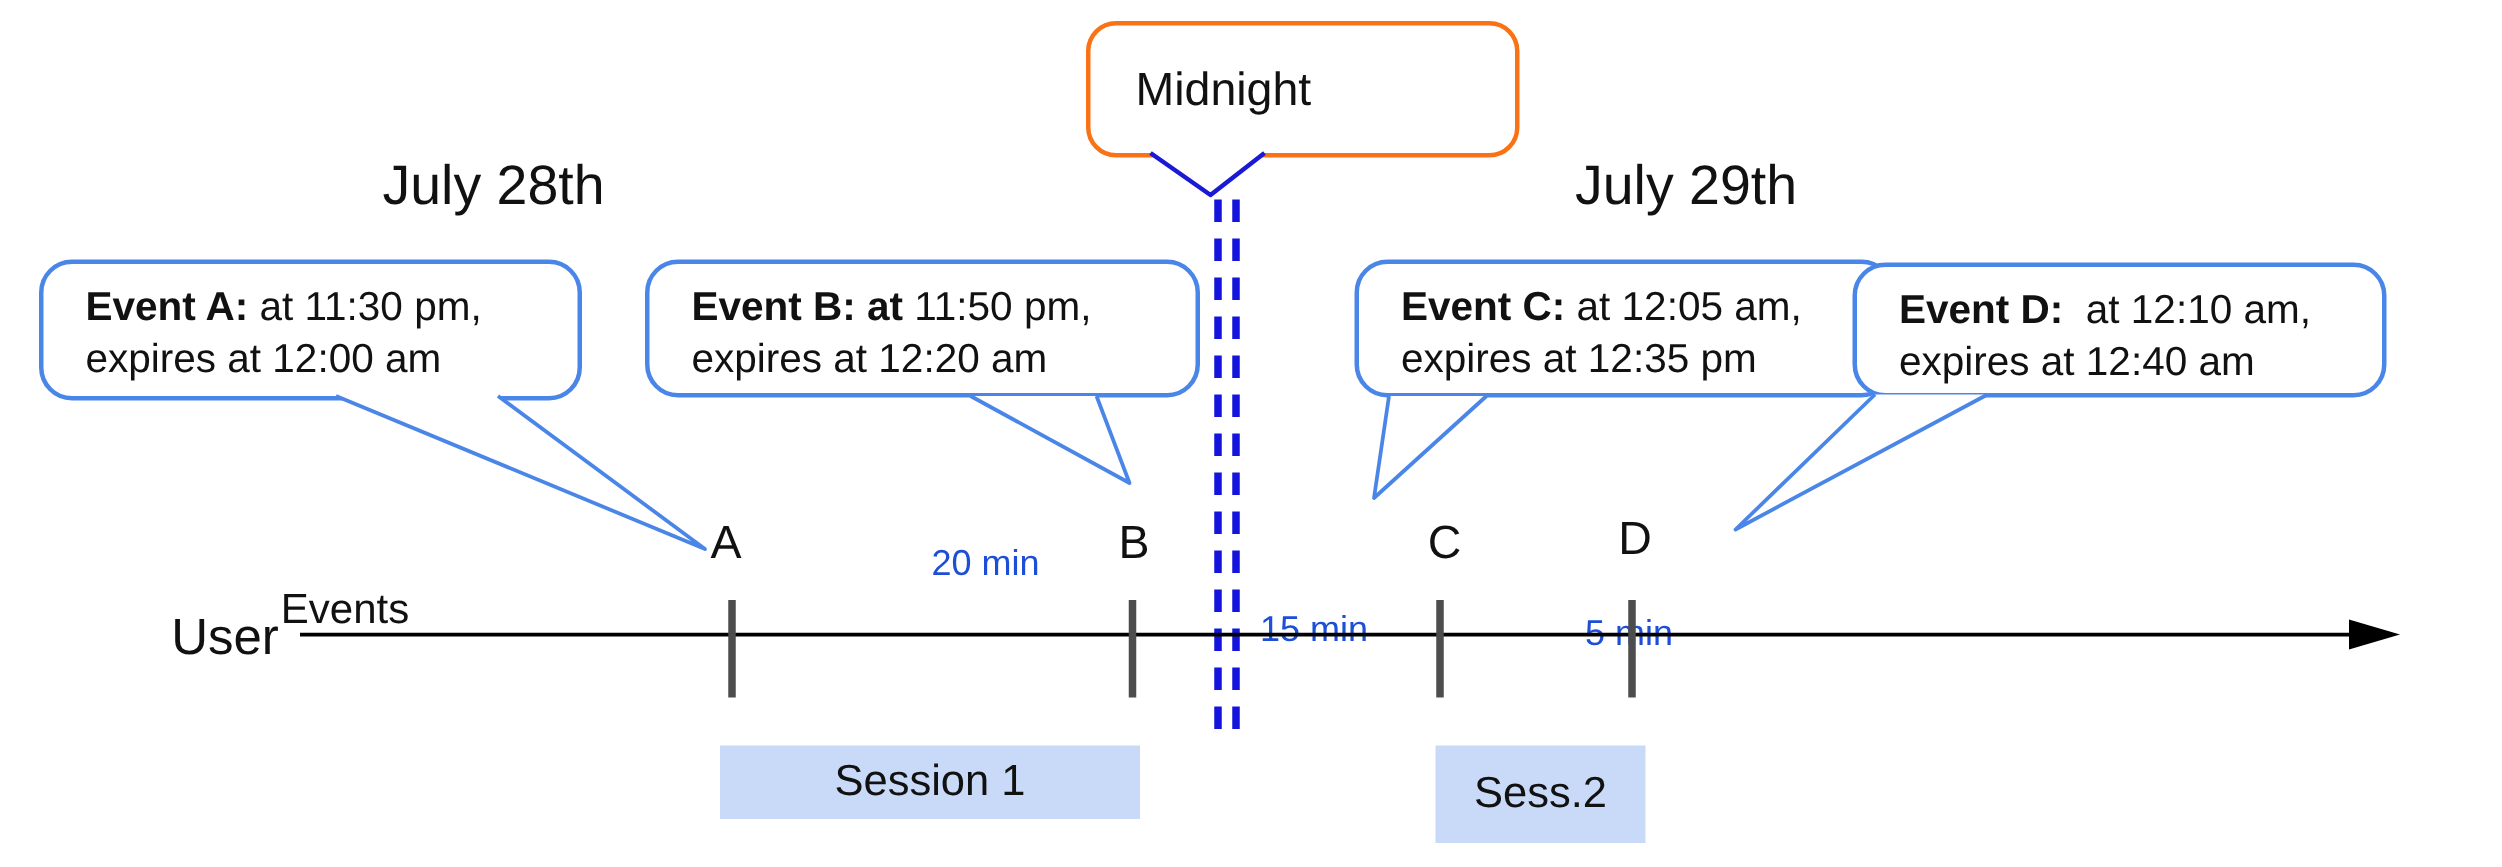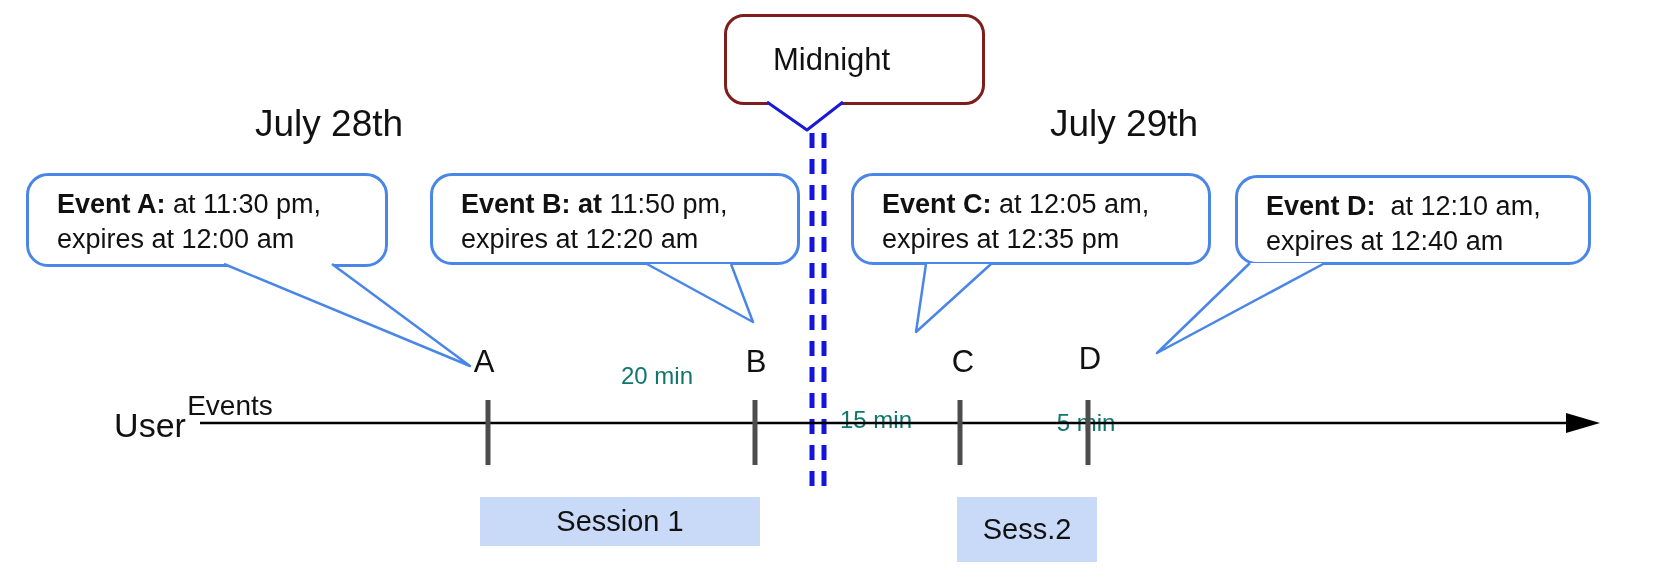--- a/index.html
+++ b/index.html
@@ -9,28 +9,28 @@
   }
   .abs { position:absolute; }
   .day-header { font-size:37px; text-align:left; width:260px; }
   .callout {
     position:absolute; box-sizing:border-box; background:#fff;
     border:3px solid #4a86e8; border-radius:22px;
     font-size:27px; line-height:35px; padding:11px 16px 0 28px;
   }
   .callout .pre { white-space:pre-wrap; }
   .midnight {
-    position:absolute; left:724px; top:14px; width:261px; height:91px;
-    box-sizing:border-box; background:#fff; border:3px solid #7f1d1d;
+    position:absolute; left:724px; top:14px; width:289px; height:91px;
+    box-sizing:border-box; background:#fff; border:3px solid #f97316;
     border-radius:20px; font-size:31px; display:flex; align-items:center;
-    padding-left:46px;
+    padding-left:30px;
   }
   .svg-overlay { position:absolute; left:0; top:0; z-index:5; pointer-events:none; }
   .tick-letter { font-size:31px; width:60px; text-align:center; }
-  .interval { font-size:24px; width:120px; text-align:center; color:#0f766e; }
+  .interval { font-size:24px; width:120px; text-align:center; color:#1d4ed8; }
   .events-label { font-size:28px; width:140px; text-align:center; }
   .user-label { font-size:34px; width:110px; text-align:center; }
   .session {
     position:absolute; background:#c9daf8; display:flex; align-items:center;
     justify-content:center; font-size:29px; z-index:2;
   }
 </style>
 </head>
 <body>
 
@@ -46,21 +46,21 @@
   <div class="callout" style="left:26px; top:173px; width:362px; height:94px;">
     <div><b>Event A:</b><span class="pre"> at 11:30 pm,</span></div>
     <div>expires at 12:00 am</div>
   </div>
 
   <div class="callout" style="left:430px; top:173px; width:370px; height:92px;">
     <div><b>Event B: at</b><span class="pre"> 11:50 pm,</span></div>
     <div>expires at 12:20 am</div>
   </div>
 
-  <div class="callout" style="left:851px; top:173px; width:360px; height:92px;">
+  <div class="callout" style="left:903px; top:173px; width:360px; height:92px;">
     <div><b>Event C:</b><span class="pre"> at 12:05 am,</span></div>
     <div>expires at 12:35 pm</div>
   </div>
 
   <div class="callout" style="left:1235px; top:175px; width:356px; height:90px;">
     <div><b>Event D:</b><span class="pre">  at 12:10 am,</span></div>
     <div>expires at 12:40 am</div>
   </div>
 
   <div class="abs events-label" style="left:160px; top:350px;margin-top:40px;">Events</div>

